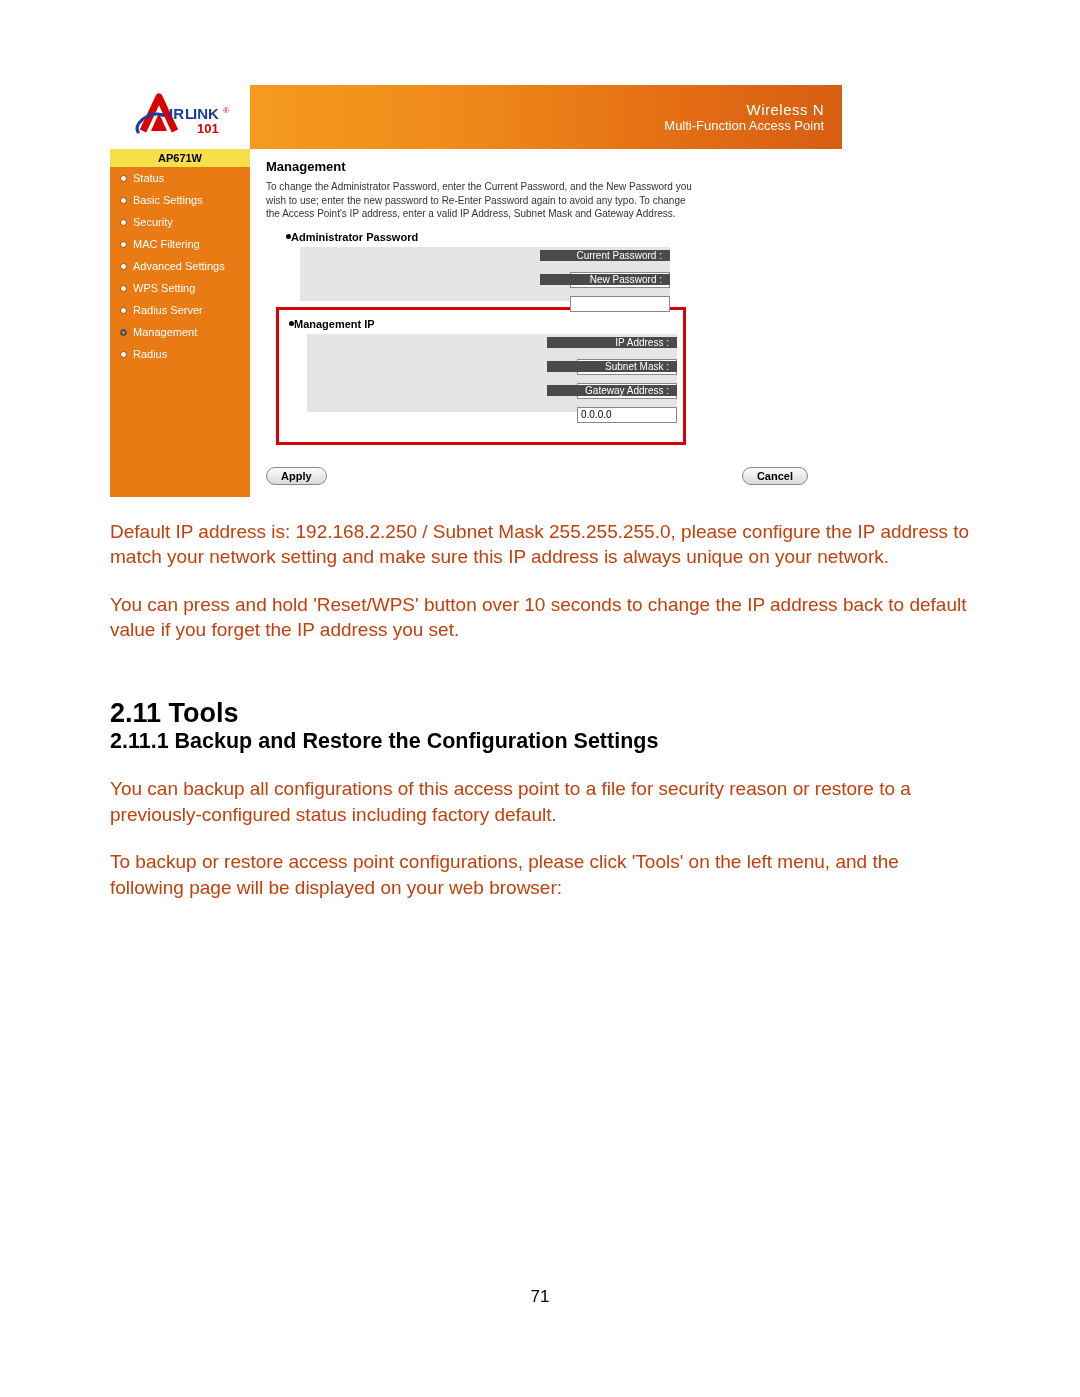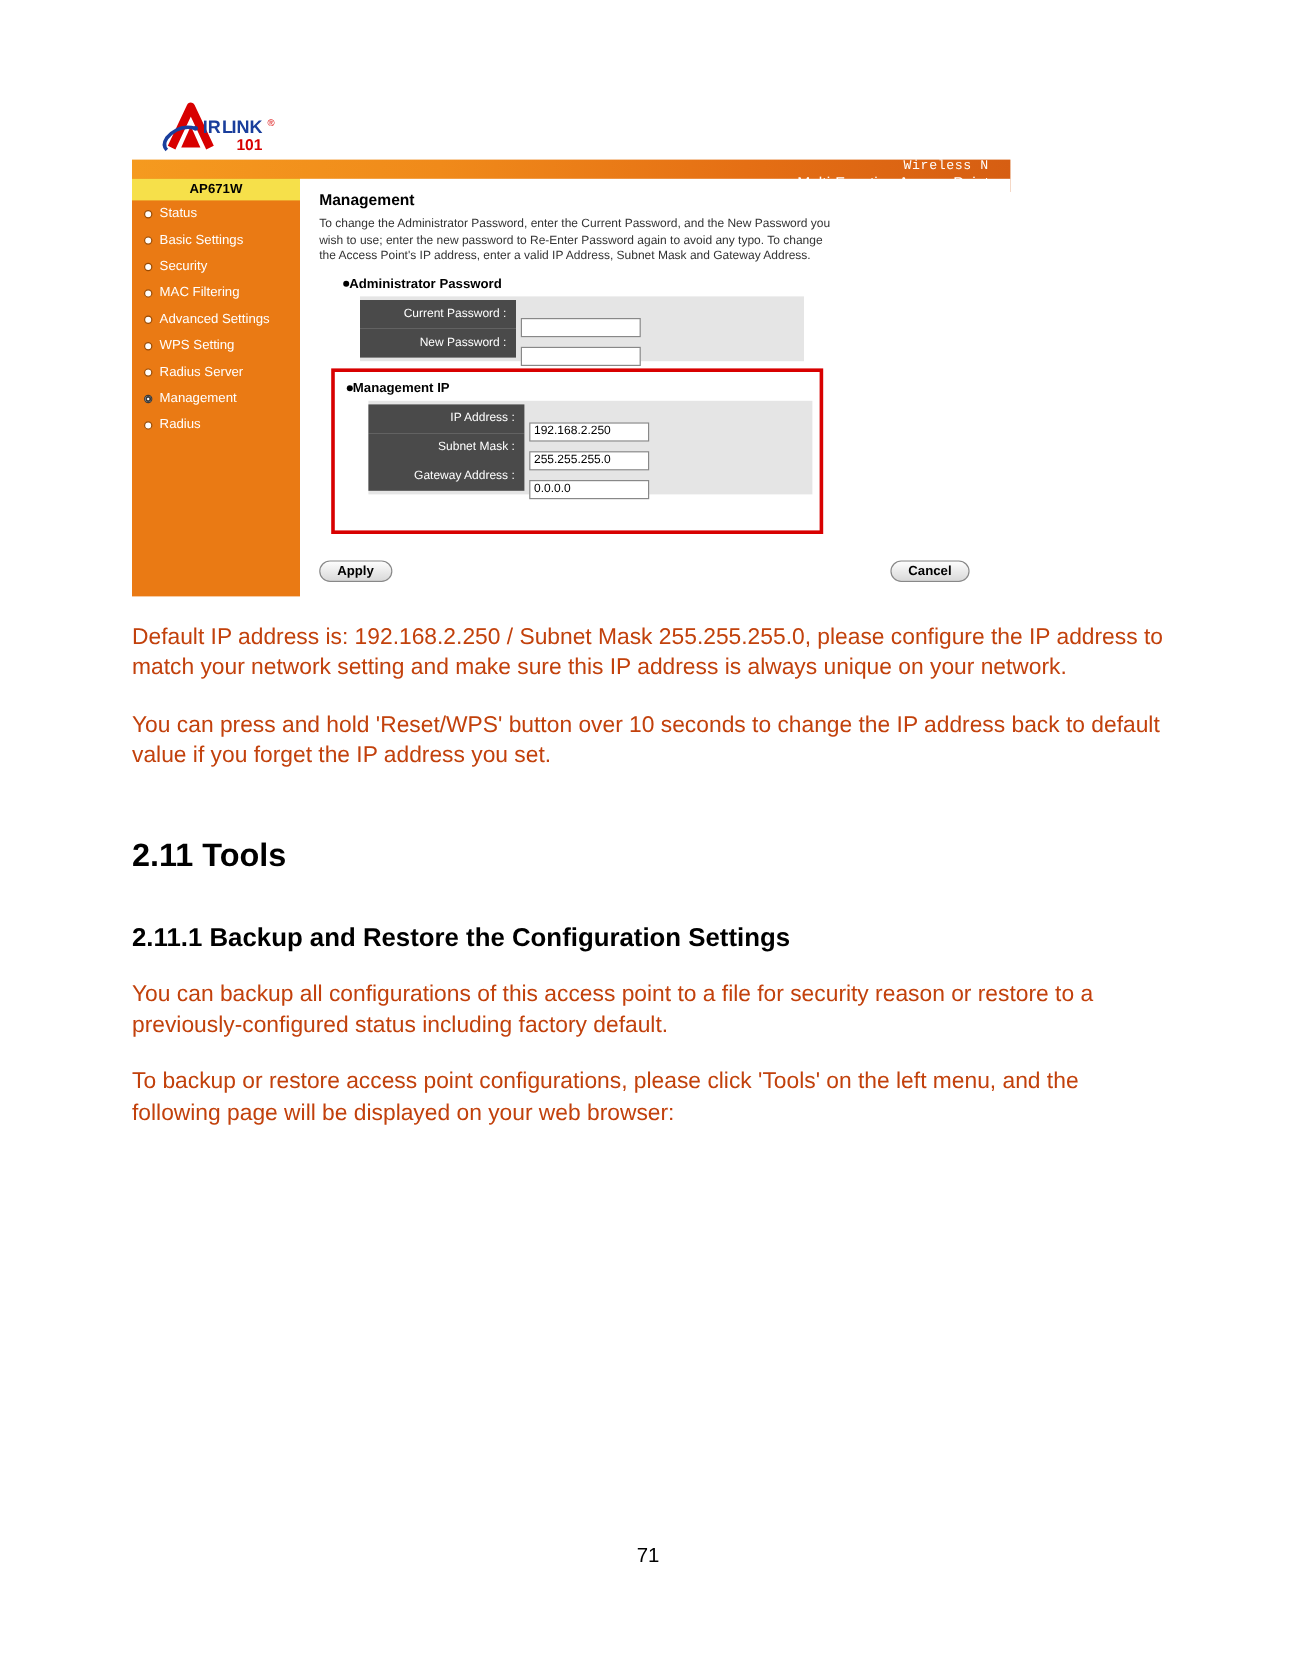--- a/index.html
+++ b/index.html
@@ -14,35 +14,35 @@
   .page-wrap {
     padding: 85px 105px 0 110px;
   }
 
   
   .router-ui {
     width: 732px;
     border: 0;
     font-family: Arial, sans-serif;
   }
-  .header-row { display: flex; height: 64px; flex-direction: column; }
+  .header-row { display: flex; height: 64px; }
   .logo-cell {
     width: 140px;
     background: #fff;
     display: flex; align-items: center; justify-content: center;
   }
   .logo-svg { width: 110px; height: 48px; }
   .banner-cell {
     flex: 1;
     background: linear-gradient(90deg, #f59a1f 0%, #f08a1a 35%, #e56f14 70%, #d65e12 100%);
     display: flex; flex-direction: column; align-items: flex-end; justify-content: center;
     padding-right: 18px;
     color: #fff;
   }
-  .banner-title1 { font-size: 11px; letter-spacing: 0.5px; font-family: Liberation Mono, monospace; }
+  .banner-title1 { font-size: 15px; letter-spacing: 0.5px; }
   .banner-title2 { font-size: 13px; }
   .body-row { display: flex; }
   .sidebar {
     width: 140px;
     background: #ea7a14;
     color: #fff;
     padding-bottom: 90px;
   }
   .model-bar {
     background: #f6e04a;
@@ -98,22 +98,23 @@
   .highlight-wrap {
     border: 3px solid #d80000;
     margin: 0 0 6px 10px;
     padding: 4px 4px 24px 4px;
     width: 410px;
   }
   .highlight-wrap .subhead-row { margin-left: 6px; }
   .highlight-wrap .fieldset { margin-left: 24px; }
 
   .field-row {
-    display: flex; align-items: flex-start; height: 24px;
+    display: flex; align-items: flex-end; height: 24px;
     font-size: 10px;
+    flex-direction: column;
   }
   .field-label {
     width: 130px; text-align: right; padding-right: 8px;
     color: #fff; background: #4a4a4a; height: 100%;
     display: flex; align-items: center; justify-content: flex-end;
   }
   .field-val {
     flex: 1; padding-left: 4px; height: 100%;
     display: flex; align-items: center; margin-top: 11px;
   }
@@ -141,21 +142,20 @@
     color: #c2410c;
   }
   .doc-h2 {
     font-size: 27px;
     font-weight: bold;
     margin-top: 55px;
   }
   .doc-h3 {
     font-size: 21.5px;
     font-weight: bold;
-    margin-top: 40px;
   }
   .page-num {
     position: absolute;
     bottom: 90px;
     left: 0; right: 0;
     text-align: center;
     font-size: 17px;
   }
 </style>
 </head>

